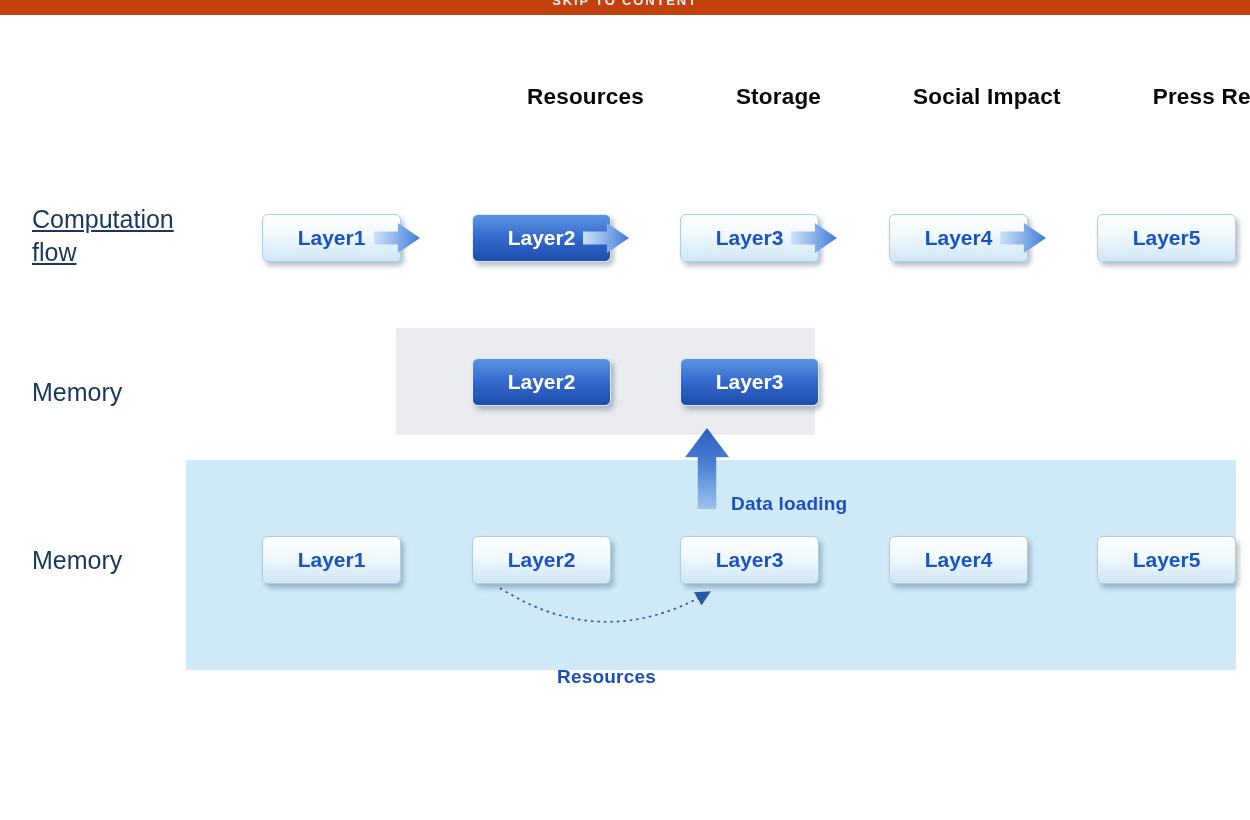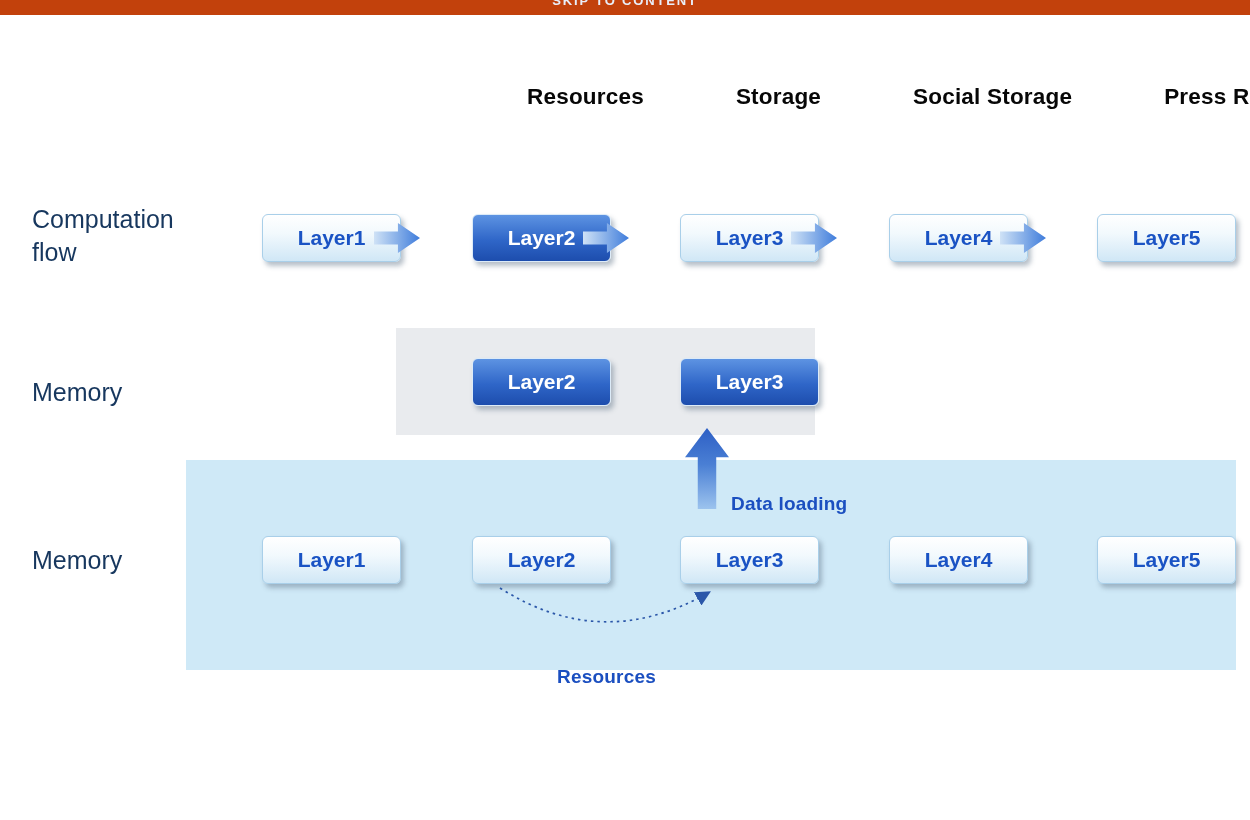--- a/index.html
+++ b/index.html
@@ -52,21 +52,21 @@
 
   
   .row-label {
     position: absolute;
     left: 32px;
     color: #17375e;
     font-size: 25px;
     font-weight: 500;
     line-height: 1.32;
   }
-  .row-label.computation { top: 203px; width: 178px; }
+  .row-label.computation { top: 203px; width: 178px; text-decoration: underline; }
   .row-label.memory      { top: 376px; text-align: center; }
   .row-label.storage     { top: 544px; }
 
   
   .memory-box {
     position: absolute;
     left: 396px; top: 328px;
     width: 419px; height: 107px;
     background: #e9ebee;
   }
@@ -137,21 +137,21 @@
 
 <div class="page">
 
   <div class="top-bar">
     <span class="skip-label">SKIP TO CONTENT</span>
   </div>
 
   <nav class="nav">
     <a class="nav-item">Resources</a>
     <a class="nav-item">Storage</a>
-    <a class="nav-item">Social Storage</a>
+    <a class="nav-item">Social Impact</a>
     <a class="nav-item">Press Resources</a>
   </nav>
 
   <div>
 
     <div class="storage-box"></div>
     <div class="memory-box"></div>
 
     <div class="row-label computation">Computation flow</div>
     <div class="row-label memory">Memory</div>

